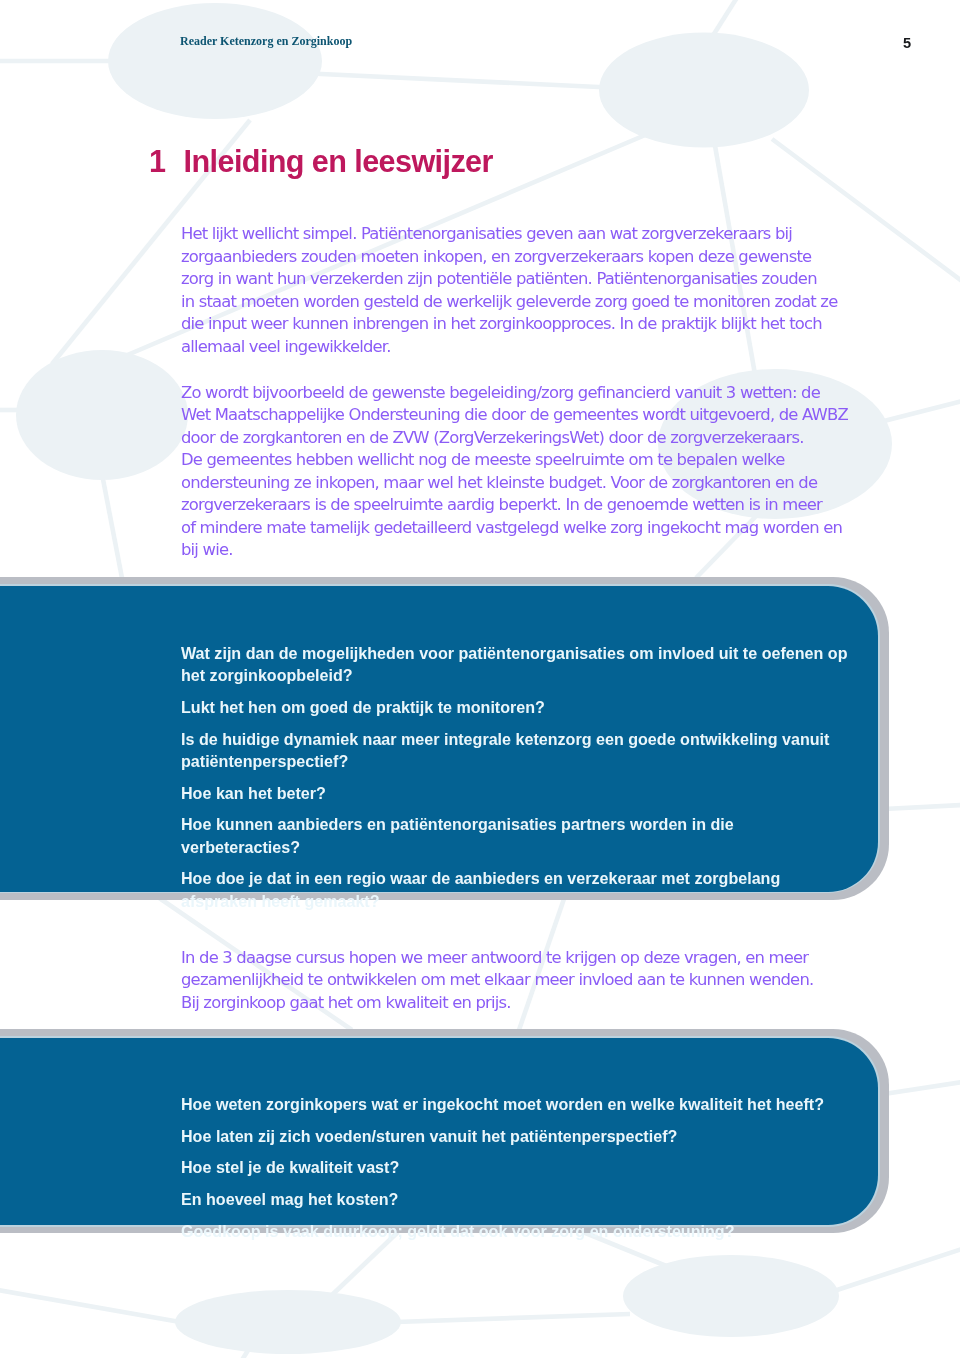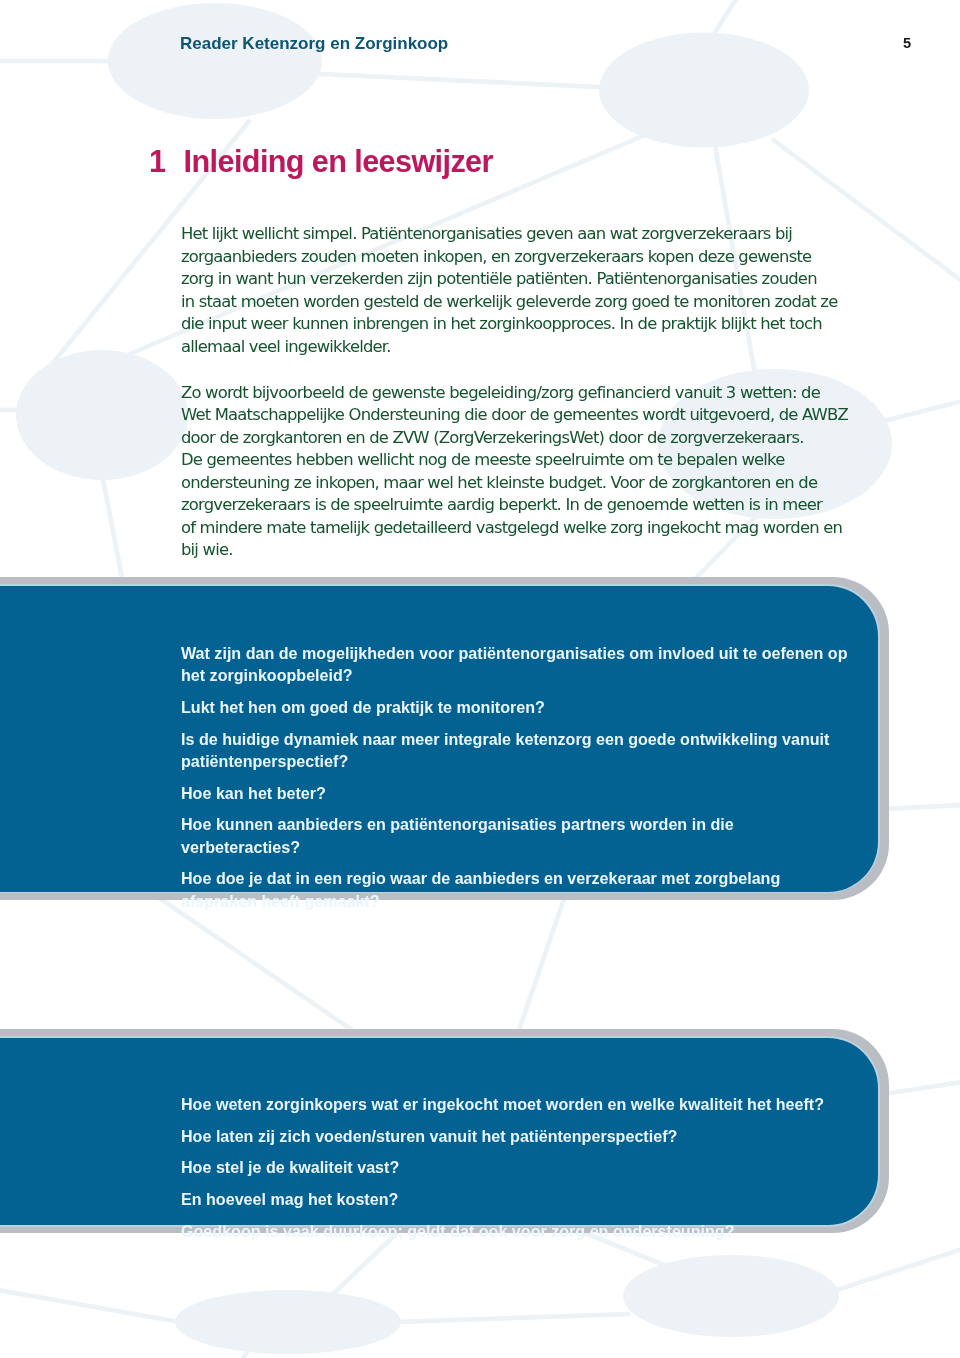--- a/index.html
+++ b/index.html
@@ -2,32 +2,32 @@
 <html><head>
 <meta charset="utf-8">
 <style>
   html,body{margin:0;padding:0;}
   #running-header,#page-number,#chapter-title,.body-block,.qlist{transform:translateZ(0);}
   body{width:960px;height:1358px;background:#ffffff;font-family:"DejaVu Sans",sans-serif;position:relative;overflow:hidden;}
   .page{position:absolute;left:0;top:0;width:960px;height:1358px;}
   #bgsvg{position:absolute;left:0;top:0;display:block;}
 
   #running-header{position:absolute;left:180px;top:35px;line-height:1;
-      font-family:Liberation Sans, sans-serif;font-size:17px;font-weight:bold;color:#0d5572;
+      font-family:Liberation Serif, serif;font-size:12px;font-weight:bold;color:#0d5572;
       white-space:nowrap;}
   #page-number{position:absolute;left:903px;top:35.5px;line-height:1;
       font-family:"Liberation Sans",sans-serif;font-size:14.6px;font-weight:bold;color:#17191c;}
 
   #chapter-title{position:absolute;left:149px;top:145.5px;line-height:1;
       font-family:"Liberation Sans",sans-serif;font-size:30.6px;letter-spacing:-0.6px;font-weight:bold;color:#be185d;
       white-space:nowrap;}
   #chapter-title .num{display:inline-block;width:34.6px;}
 
   .body-block{position:absolute;left:181px;font-family:"DejaVu Sans",sans-serif;
-      font-size:16.4px;letter-spacing:-0.80px;line-height:22.5px;color:#14532d;white-space:pre;}
+      font-size:16.4px;letter-spacing:-0.80px;line-height:22.5px;color:#8b5cf6;white-space:pre;}
 
   .bluebox{position:absolute;left:0;background:#046293;border-top-right-radius:50px;border-bottom-right-radius:50px;}
   .boxhalo{position:absolute;left:0;background:#bcd2de;border-top-right-radius:52px;border-bottom-right-radius:52px;}
   .boxshadow{position:absolute;left:0;background:#babdc4;}
   .qlist{position:absolute;left:181px;font-family:"Liberation Sans",sans-serif;font-size:16.1px;
       font-weight:bold;color:#eaf6fb;white-space:pre;margin-top:35px;}
   .qitem{margin-bottom:9.4px;line-height:22.3px;}
   .qitem.last{margin-bottom:0;}
   .qlist2 .qitem{margin-bottom:9.4px;line-height:22.3px;}
 </style>
@@ -72,20 +72,21 @@
 
   <div id="running-header">Reader Ketenzorg en Zorginkoop</div>
   <div id="page-number">5</div>
 
   <div id="chapter-title">
     <span class="num">1</span><span>Inleiding en leeswijzer</span>
   </div>
 
   <div class="body-block" id="blk0" style="top:223px"><div>Het lijkt wellicht simpel. Patiëntenorganisaties geven aan wat zorgverzekeraars bij</div><div>zorgaanbieders zouden moeten inkopen, en zorgverzekeraars kopen deze gewenste</div><div>zorg in want hun verzekerden zijn potentiële patiënten. Patiëntenorganisaties zouden</div><div>in staat moeten worden gesteld de werkelijk geleverde zorg goed te monitoren zodat ze</div><div>die input weer kunnen inbrengen in het zorginkoopproces. In de praktijk blijkt het toch</div><div>allemaal veel ingewikkelder.</div></div>
   <div class="body-block" id="blk1" style="top:381.5px"><div>Zo wordt bijvoorbeeld de gewenste begeleiding/zorg gefinancierd vanuit 3 wetten: de</div><div>Wet Maatschappelijke Ondersteuning die door de gemeentes wordt uitgevoerd, de AWBZ</div><div>door de zorgkantoren en de ZVW (ZorgVerzekeringsWet) door de zorgverzekeraars.</div><div>De gemeentes hebben wellicht nog de meeste speelruimte om te bepalen welke</div><div>ondersteuning ze inkopen, maar wel het kleinste budget. Voor de zorgkantoren en de</div><div>zorgverzekeraars is de speelruimte aardig beperkt. In de genoemde wetten is in meer</div><div>of mindere mate tamelijk gedetailleerd vastgelegd welke zorg ingekocht mag worden en</div><div>bij wie.</div></div>
+  <div class="body-block" id="blk2" style="top:946.5px"><div>In de 3 daagse cursus hopen we meer antwoord te krijgen op deze vragen, en meer</div><div>gezamenlijkheid te ontwikkelen om met elkaar meer invloed aan te kunnen wenden.</div><div>Bij zorginkoop gaat het om kwaliteit en prijs.</div></div>
 
   <div class="boxshadow" style="top:577px;width:889px;height:322.5px;border-top-right-radius:56px;border-bottom-right-radius:56px;"></div>
   <div class="boxhalo" style="top:583.8px;width:880px;height:309.5px;"></div>
   <div class="bluebox" style="top:585.8px;width:878px;height:305.8px;"></div>
 
   <div class="boxshadow" style="top:1029px;width:889px;height:204px;border-top-right-radius:56px;border-bottom-right-radius:56px;"></div>
   <div class="boxhalo" style="top:1035.6px;width:880px;height:191.5px;"></div>
   <div class="bluebox" style="top:1037.6px;width:878px;height:187.6px;"></div>
 
   <div class="qlist" id="q1" style="top:607px"><div class="qitem"><div>Wat zijn dan de mogelijkheden voor patiëntenorganisaties om invloed uit te oefenen op</div><div>het zorginkoopbeleid?</div></div><div class="qitem"><div>Lukt het hen om goed de praktijk te monitoren?</div></div><div class="qitem"><div>Is de huidige dynamiek naar meer integrale ketenzorg een goede ontwikkeling vanuit</div><div>patiëntenperspectief?</div></div><div class="qitem"><div>Hoe kan het beter?</div></div><div class="qitem"><div>Hoe kunnen aanbieders en patiëntenorganisaties partners worden in die</div><div>verbeteracties?</div></div><div class="qitem last"><div>Hoe doe je dat in een regio waar de aanbieders en verzekeraar met zorgbelang</div><div>afspraken heeft gemaakt?</div></div></div>

